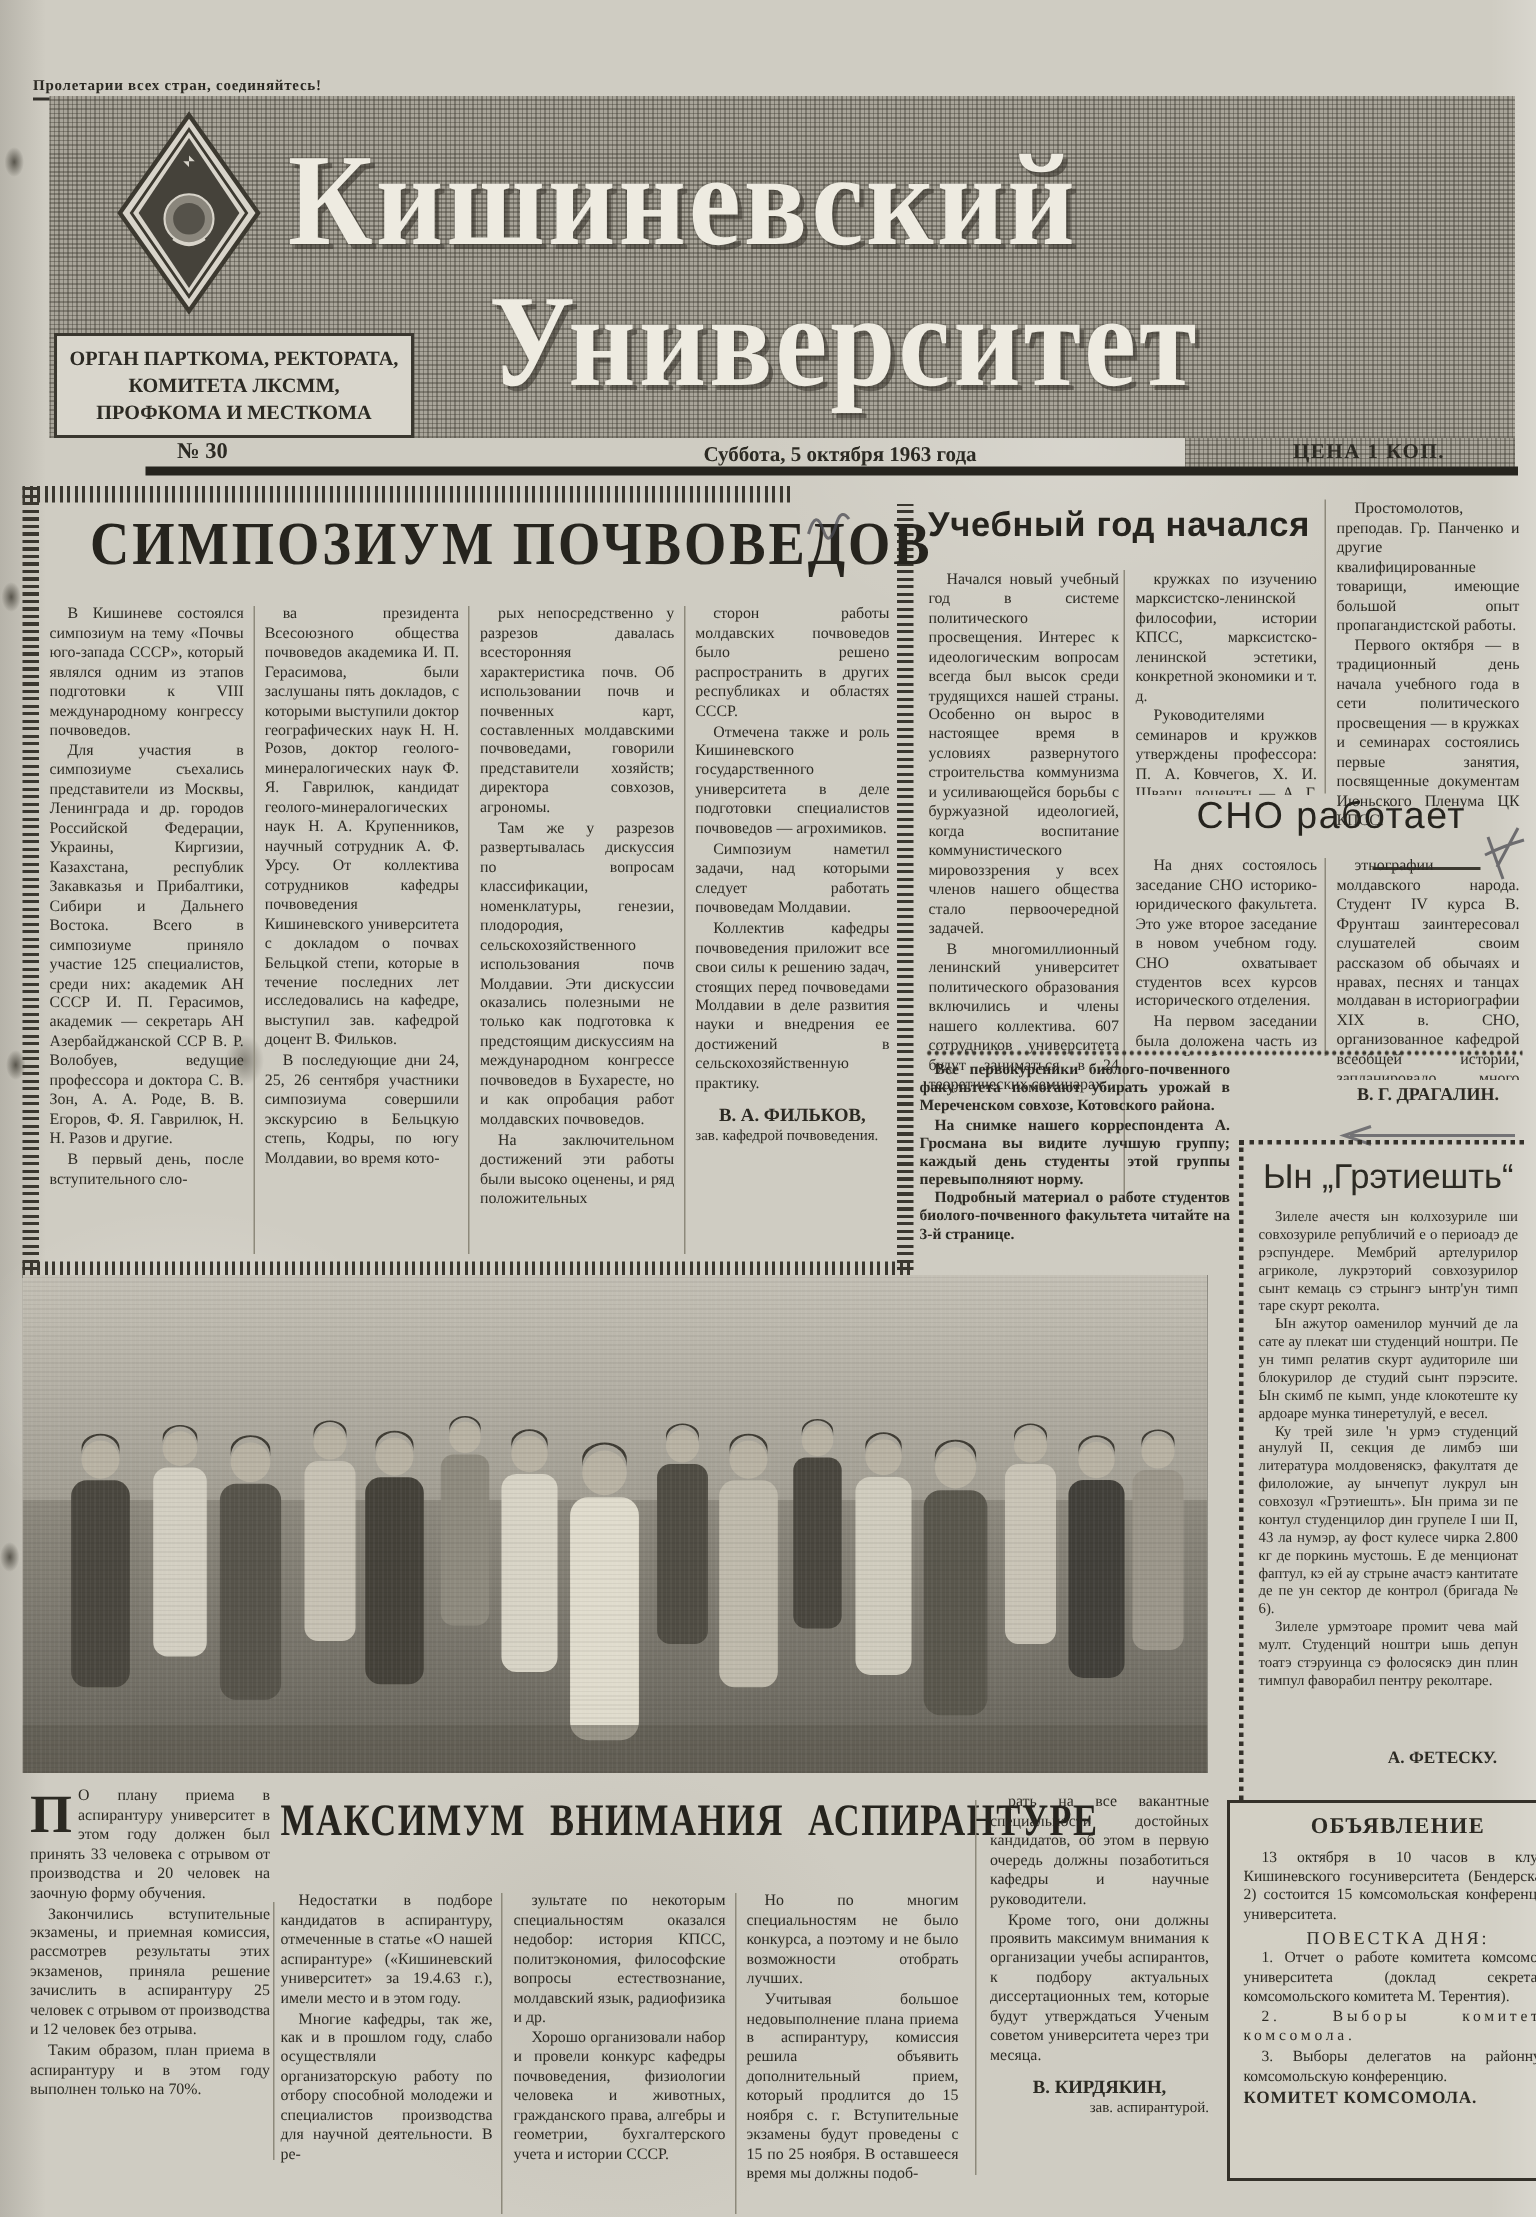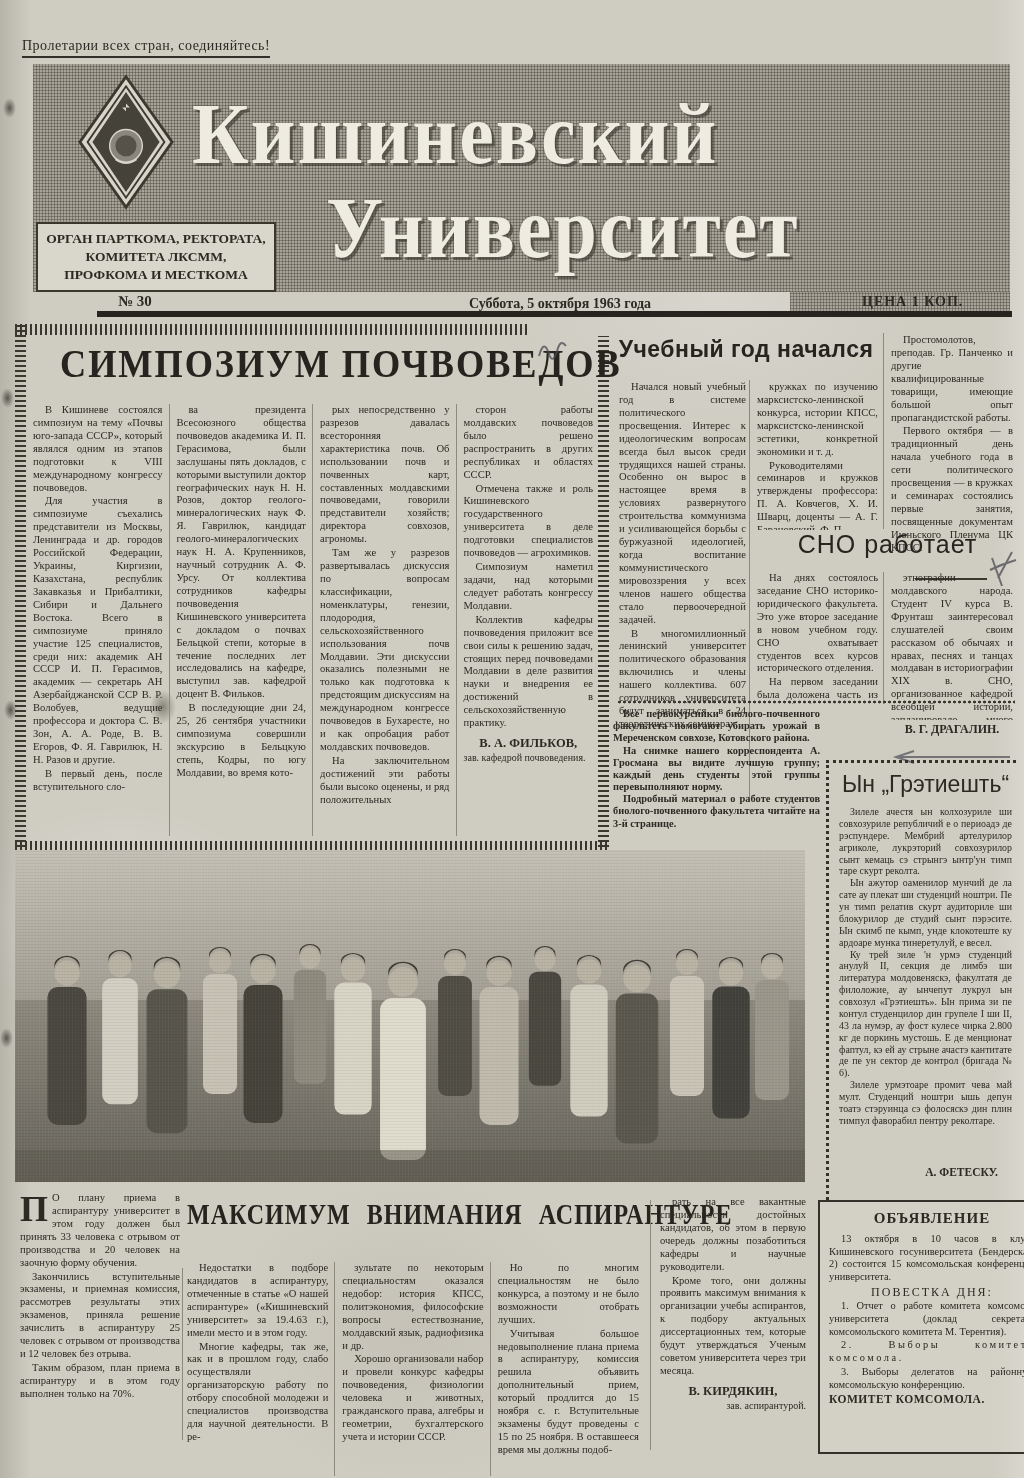--- a/index.html
+++ b/index.html
@@ -8,21 +8,21 @@
   #page::before{content:"";position:absolute;inset:0;pointer-events:none;
     background:
       radial-gradient(220px 160px at 12% 62%, rgba(255,255,255,.25), transparent 70%),
       radial-gradient(300px 200px at 70% 20%, rgba(255,255,255,.18), transparent 70%),
       radial-gradient(260px 220px at 40% 90%, rgba(120,115,100,.12), transparent 70%),
       linear-gradient(90deg, rgba(70,66,58,.18), transparent 3%, transparent 97%, rgba(255,255,255,.2));}
   .hole{position:absolute;width:13px;height:20px;border-radius:50%;
         background:radial-gradient(closest-side,#403d34,rgba(64,61,52,.0));opacity:.8;}
 
   
-  .slogan{position:absolute;left:22px;top:38px;font-weight:normal;font-size:14px;
+  .slogan{position:absolute;left:22px;top:52px;font-weight:bold;font-size:10px;
           border-bottom:2px solid #33302a;padding-bottom:2px;letter-spacing:.5px;}
   .band{position:absolute;left:33px;top:64px;width:977px;height:228px;background-color:#a8a499;
     background-image:repeating-linear-gradient(0deg, rgba(58,55,46,.38) 0 1px, transparent 1px 3px),
                      repeating-linear-gradient(90deg, rgba(58,55,46,.38) 0 1px, transparent 1px 3px);}
   .band-price{position:absolute;left:790px;top:292px;width:220px;height:20px;background-color:#a8a499;
     background-image:repeating-linear-gradient(0deg, rgba(58,55,46,.38) 0 1px, transparent 1px 3px),
                      repeating-linear-gradient(90deg, rgba(58,55,46,.38) 0 1px, transparent 1px 3px);}
   .mast-title{position:absolute;font-weight:bold;font-size:78px;letter-spacing:2px;color:#eeebe1;
       white-space:nowrap;line-height:1;transform:scale(1,1.12);transform-origin:left top;
       text-shadow:3px 3px 0 rgba(52,49,42,.55), 0 0 2px rgba(52,49,42,.5);}
@@ -148,39 +148,39 @@
       </div>
     <div>
         <p>рых непосредственно у разрезов давалась всесторонняя характеристика почв. Об использовании почв и почвенных карт, составленных молдавскими почвоведами, говорили представители хозяйств; директора совхозов, агрономы.</p>
         <p>Там же у разрезов развертывалась дискуссия по вопросам классификации, номенклатуры, генезии, плодородия, сельскохозяйственного использования почв Молдавии. Эти дискуссии оказались полезными не только как подготовка к предстоящим дискуссиям на международном конгрессе почвоведов в Бухаресте, но и как опробация работ молдавских почвоведов.</p>
         <p>На заключительном достижений эти работы были высоко оценены, и ряд положительных</p>
       </div>
     <div>
       <div>
           <p>сторон работы молдавских почвоведов было решено распространить в других республиках и областях СССР.</p>
           <p>Отмечена также и роль Кишиневского государственного университета в деле подготовки специалистов почвоведов — агрохимиков.</p>
-          <p>Симпозиум наметил задачи, над которыми следует работать конгрессу Молдавии.</p>
+          <p>Симпозиум наметил задачи, над которыми следует работать почвоведам Молдавии.</p>
           <p>Коллектив кафедры почвоведения приложит все свои силы к решению задач, стоящих перед почвоведами Молдавии в деле развития науки и внедрения ее достижений в сельскохозяйственную практику.</p>
         </div>
       <p class="sig-name">В. А. ФИЛЬКОВ,</p>
       <p class="sig-role">зав. кафедрой почвоведения.</p>
     </div>
   </div>
 
   <div class="headline-serif h-uchebny">Учебный год начался</div>
   <div class="vrule" style="left:749px;top:380px;height:418px;"></div>
   <div class="vrule" style="left:883px;top:333px;height:196px;"></div>
   <div class="vrule" style="left:883px;top:572px;height:132px;"></div>
 
   <div class="bodytext" style="position:absolute;left:619px;top:381px;width:127px;height:418px;">
       <p>Начался новый учебный год в системе политического просвещения. Интерес к идеологическим вопросам всегда был высок среди трудящихся нашей страны. Особенно он вырос в настоящее время в условиях развернутого строительства коммунизма и усиливающейся борьбы с буржуазной идеологией, когда воспитание коммунистического мировоззрения у всех членов нашего общества стало первоочередной задачей.</p>
       <p>В многомиллионный ленинский университет политического образования включились и члены нашего коллектива. 607 сотрудников университета будут заниматься в 24 теоретических семинарах,</p>
     </div>
   <div class="bodytext" style="position:absolute;left:757px;top:381px;width:121px;height:149px;">
-      <p>кружках по изучению марксистско-ленинской конкурса, истории КПСС, марксистско-ленинской эстетики, конкретной экономики и т. д.</p>
+      <p>кружках по изучению марксистско-ленинской философии, истории КПСС, марксистско-ленинской эстетики, конкретной экономики и т. д.</p>
       <p>Руководителями семинаров и кружков утверждены профессора: П. А. Ковчегов, Х. И. Шварц, доценты — А. Г. Барановский, Ф. П.</p>
     </div>
   <div class="bodytext" style="position:absolute;left:891px;top:334px;width:122px;height:228px;">
       <p>Простомолотов, преподав. Гр. Панченко и другие квалифицированные товарищи, имеющие большой опыт пропагандистской работы.</p>
       <p>Первого октября — в традиционный день начала учебного года в сети политического просвещения — в кружках и семинарах состоялись первые занятия, посвященные документам Июньского Пленума ЦК КПСС.</p>
     </div>
   <div class="short-rule" style="left:915px;top:578px;width:72px;"></div>
 
   <div class="h-sno">СНО работает</div>
   <svg class="pen" style="left:988px;top:548px;" width="30" height="42" viewBox="0 0 30 42">

